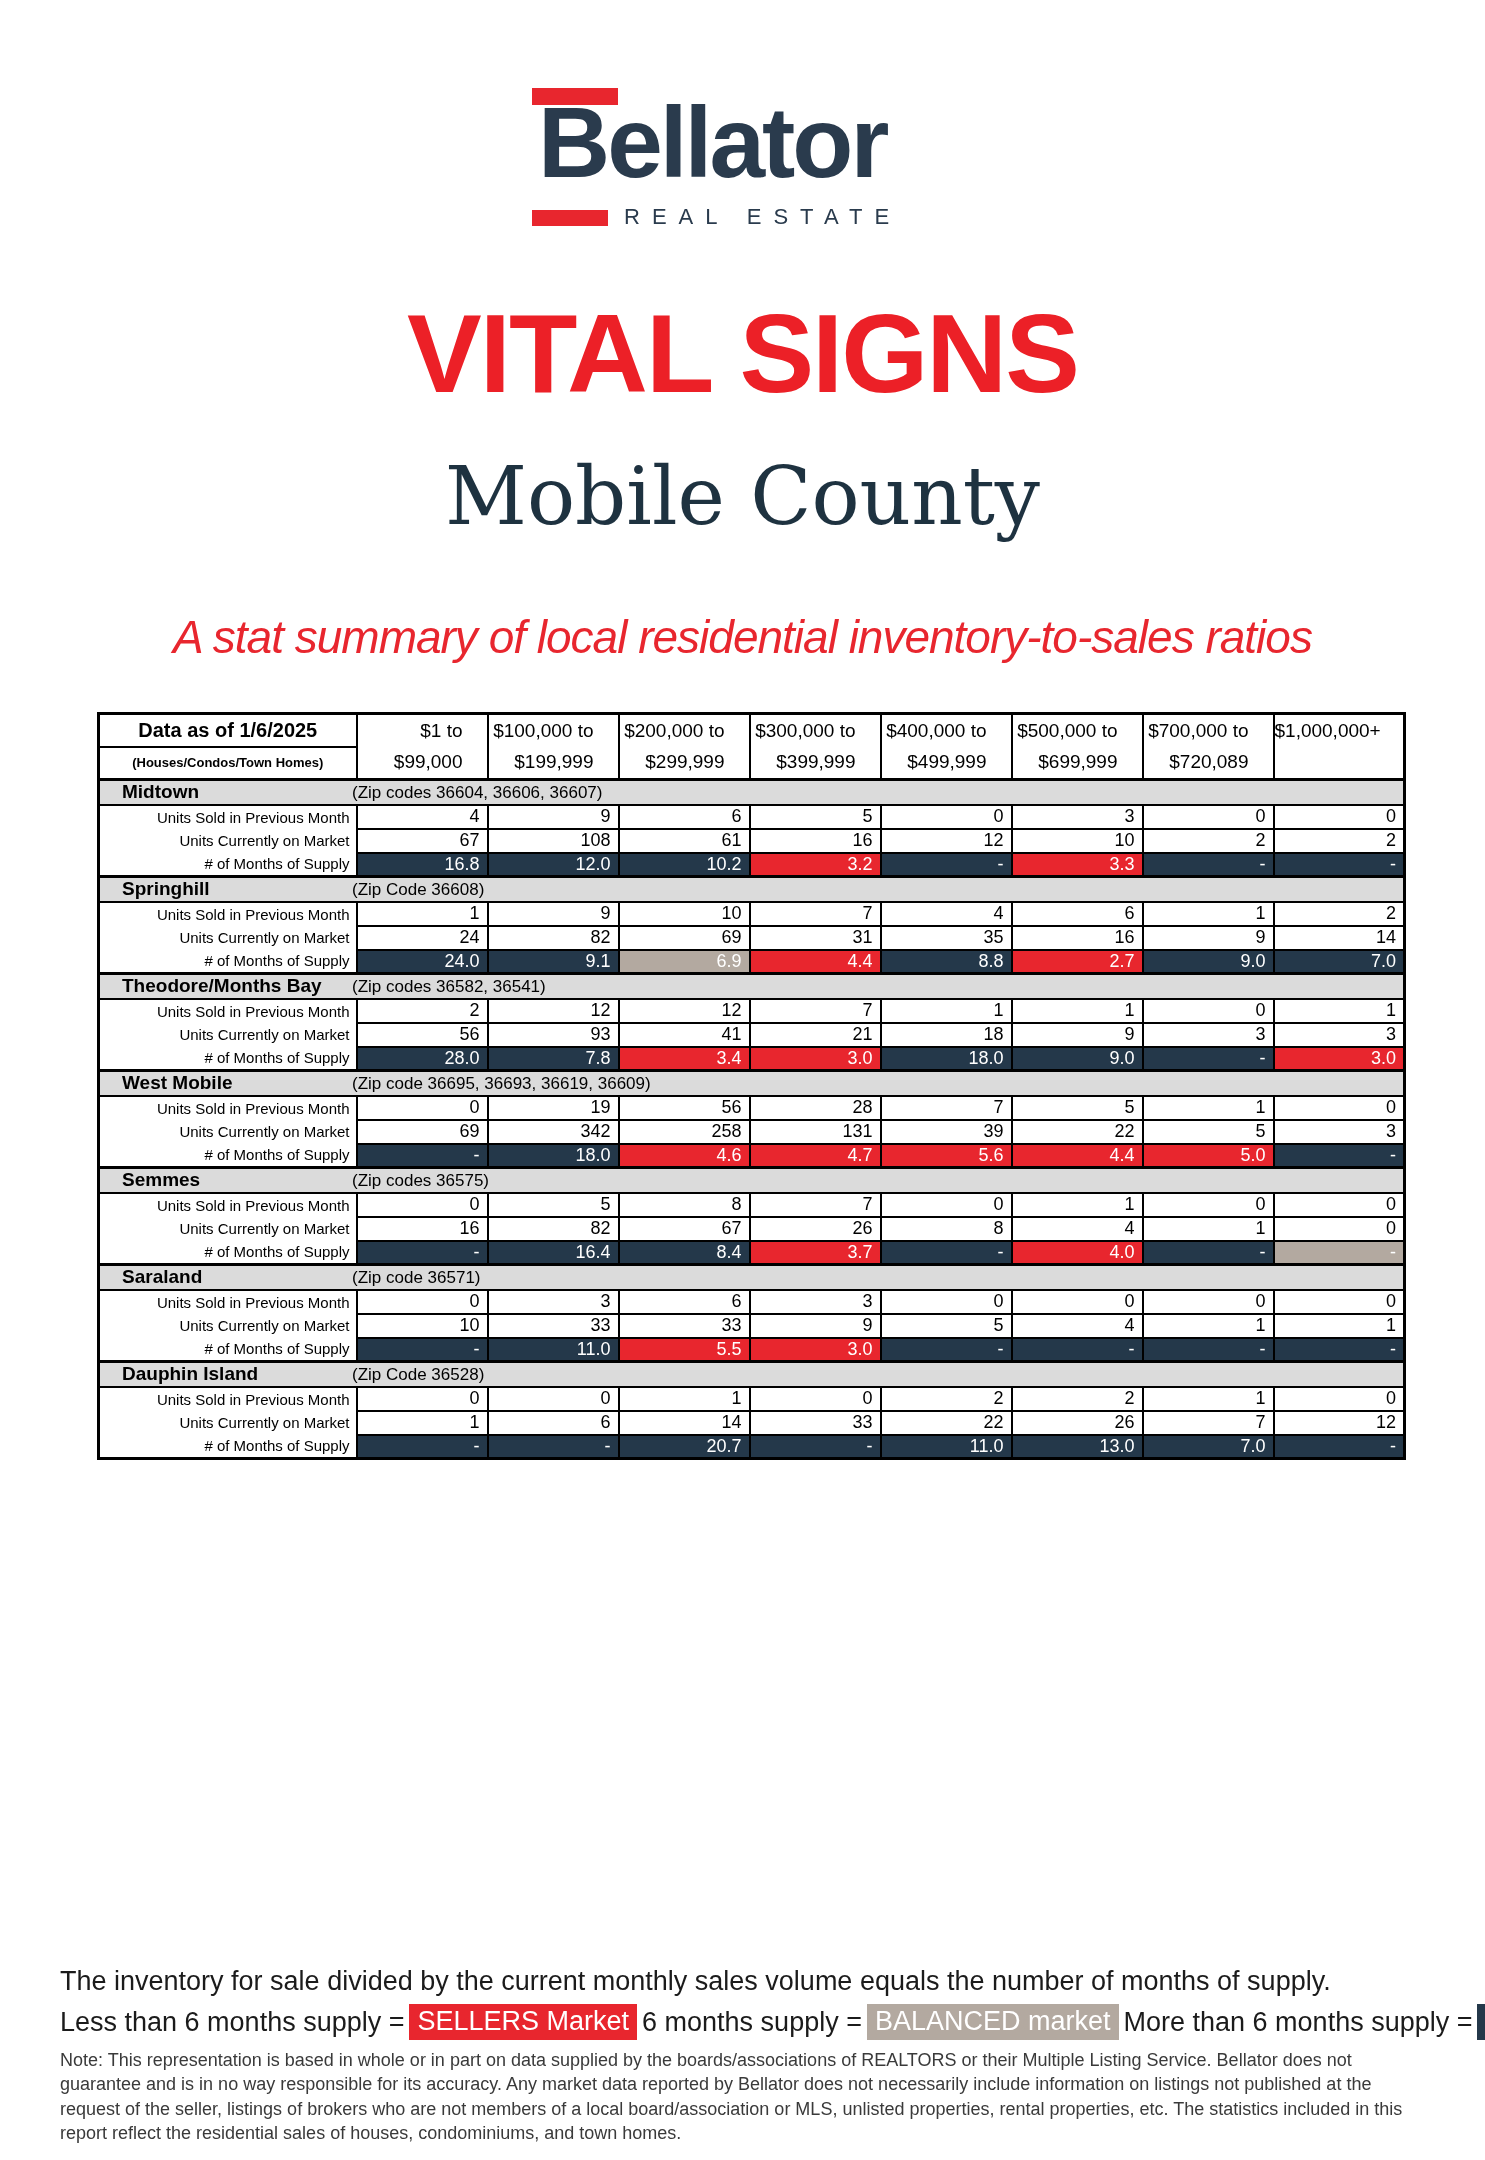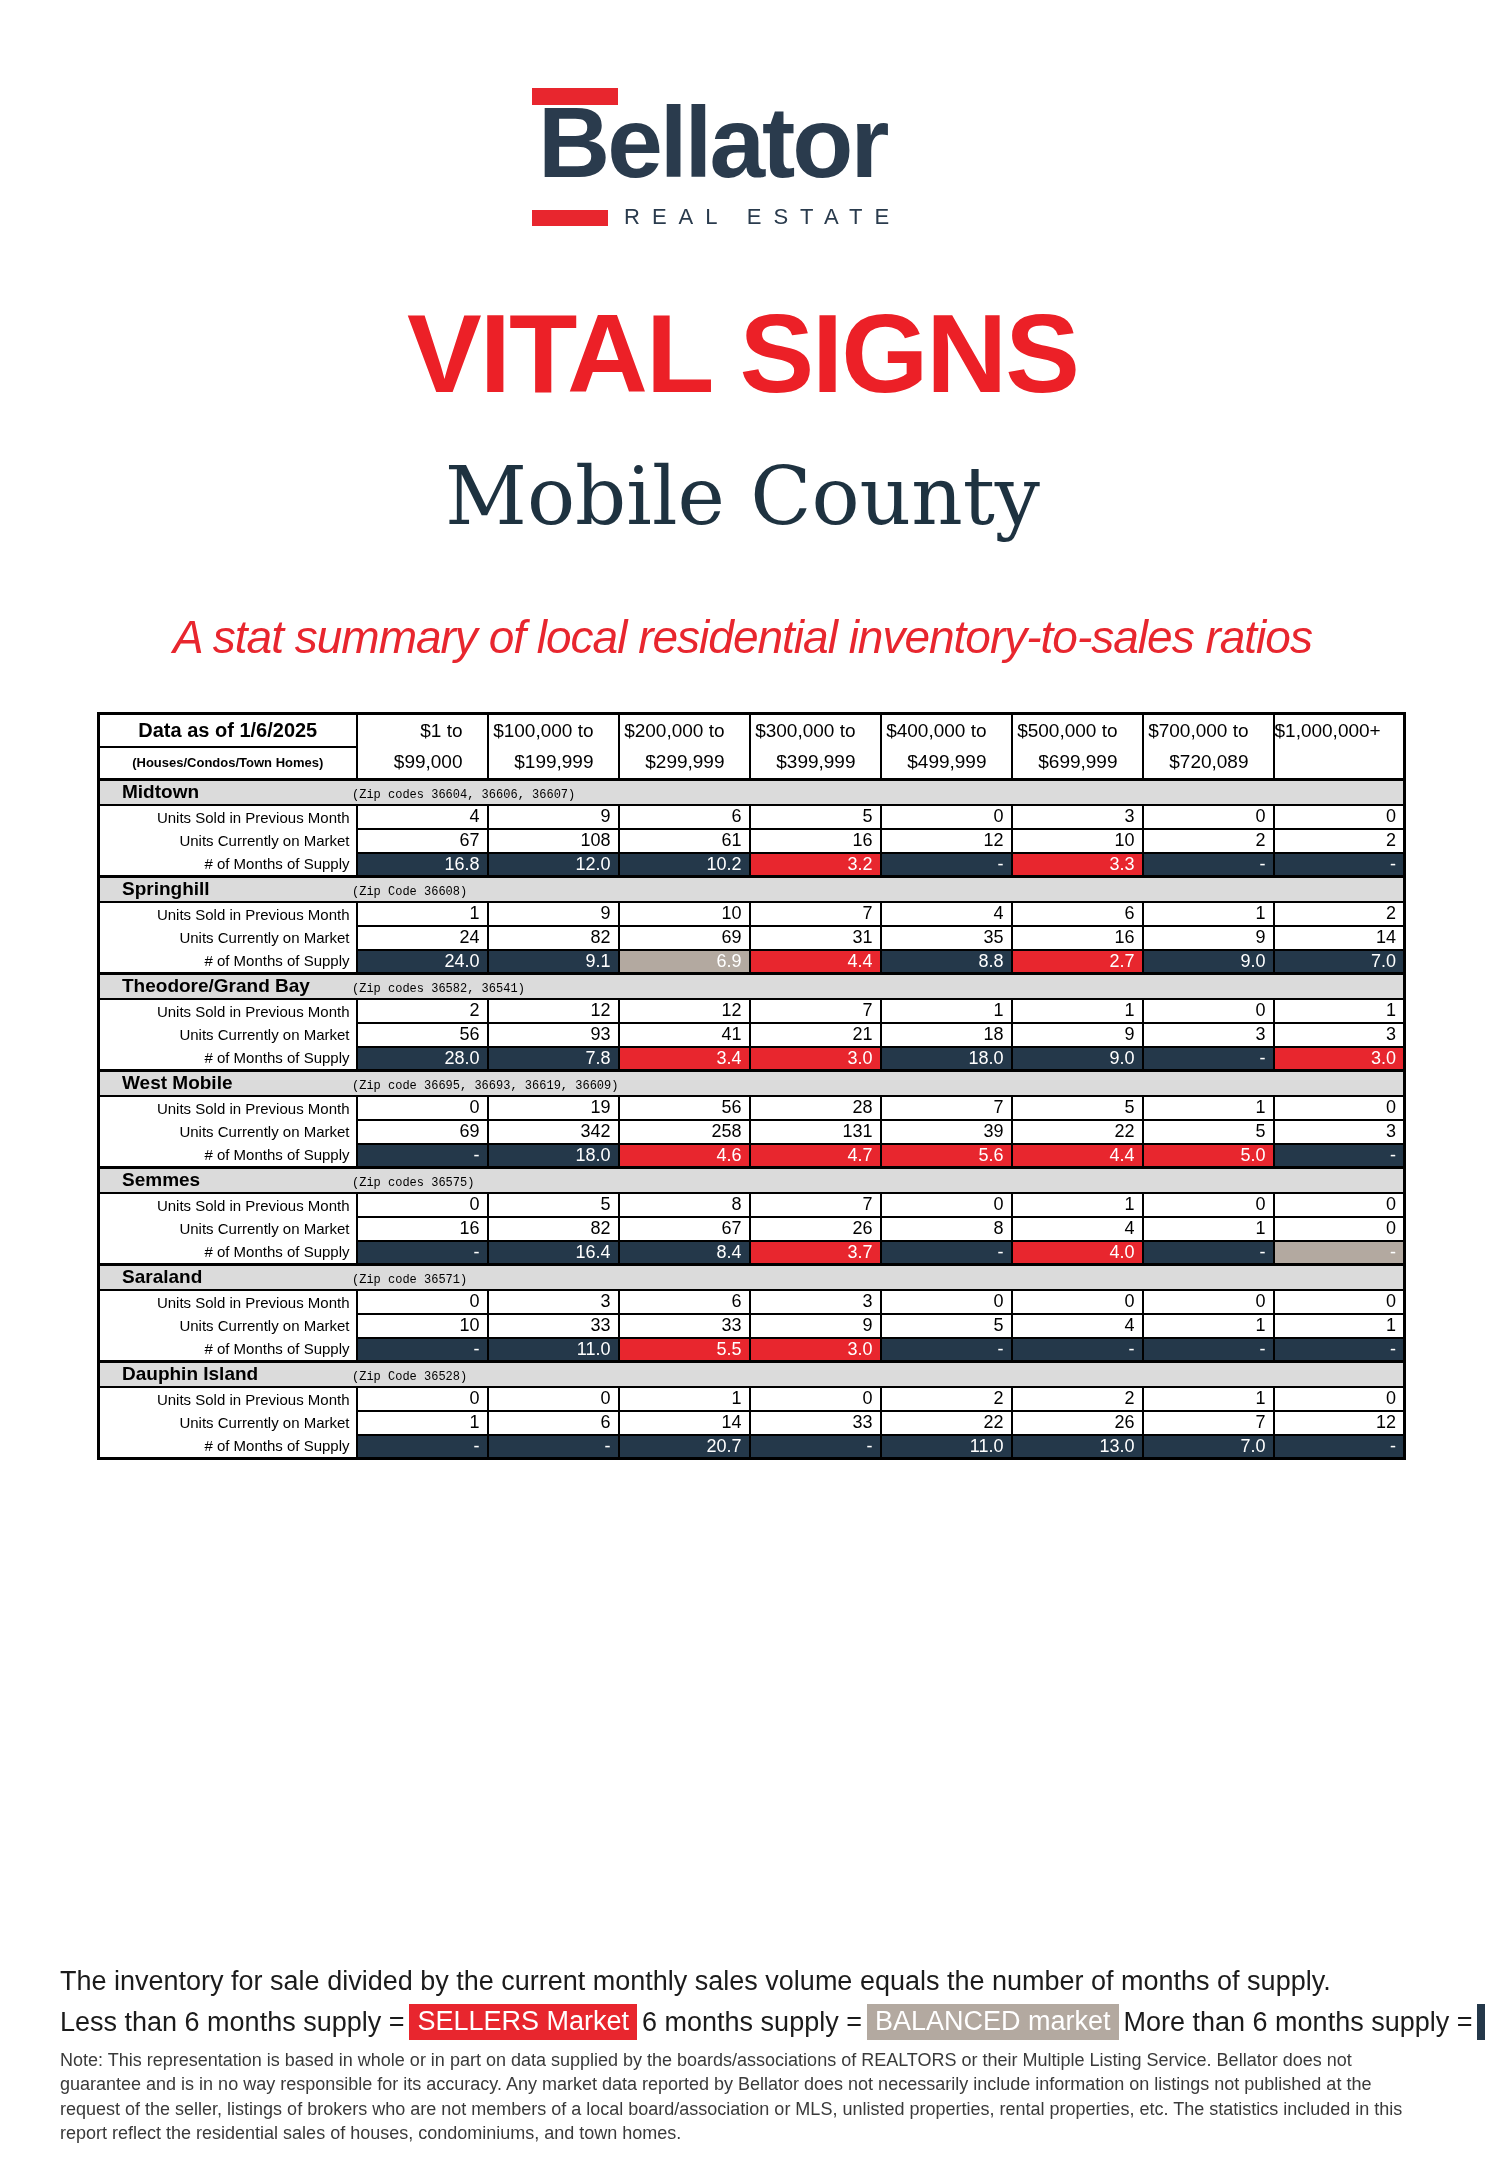--- a/index.html
+++ b/index.html
@@ -30,21 +30,21 @@
   .stats td { border-left:2px solid #000; vertical-align:middle; overflow:hidden; white-space:nowrap; }
   .stats td:first-child { border-left:none; }
   .stats .hr1 td { height:33px;margin-top:23px; }
   .stats .hr2 td { height:33px; }
   .stats .hlabel1 { border-bottom:2px solid #000; text-align:center; font-weight:bold; font-size:20px; }
   .stats .hlabel2 { text-align:center; font-weight:bold; font-size:13px; }
   .stats .hprice { text-align:right; font-size:19px; padding-right:24px; }
   .stats tr.sec td { height:25px; background:#DBDBDB; border-top:3px solid #000; border-bottom:2px solid #000; }
   .secwrap { display:flex; align-items:baseline; }
   .secname { flex:0 0 252px; padding-left:22px; font-weight:bold; font-size:19px; }
-  .seczips { font-size:12px;font-family:Liberation Mono, monospace; }
+  .seczips { font-size:17px; }
   .stats tr.data td { height:24px; font-size:18px; text-align:right; padding-right:7px;
                       border-top:2px solid #000; border-bottom:2px solid #000; }
   .stats tr.data td.rlabel { font-size:15px; border-top:none; border-bottom:none; background:#fff; padding-right:6px; }
   .stats td.s-dark { background:#24384A; color:#fff; }
   .stats td.s-red  { background:#E8262E; color:#fff; }
   .stats td.s-tan  { background:#B3A9A0; color:#fff; }
   .stats td.dash   { text-align:center; padding-right:0; }
 
   
   .legend { position:absolute; left:60px; top:1966px; width:1380px; font-size:27px; color:#1b1b1b; }
@@ -187,21 +187,21 @@
           <td class="s-tan">6.9</td>
           <td class="s-red">4.4</td>
           <td class="s-dark">8.8</td>
           <td class="s-red">2.7</td>
           <td class="s-dark">9.0</td>
           <td class="s-dark">7.0</td>
         </tr>
         <tr class="sec">
           <td colspan="9">
             <div class="secwrap">
-              <span class="secname">Theodore/Grand Bay</span>
+              <span class="secname">Theodore/Months Bay</span>
               <span class="seczips">(Zip codes 36582, 36541)</span>
             </div>
           </td>
         </tr>
         <tr class="data">
           <td class="rlabel">Units Sold in Previous Month</td>
           <td class="">2</td>
           <td class="">12</td>
           <td class="">12</td>
           <td class="">7</td>

